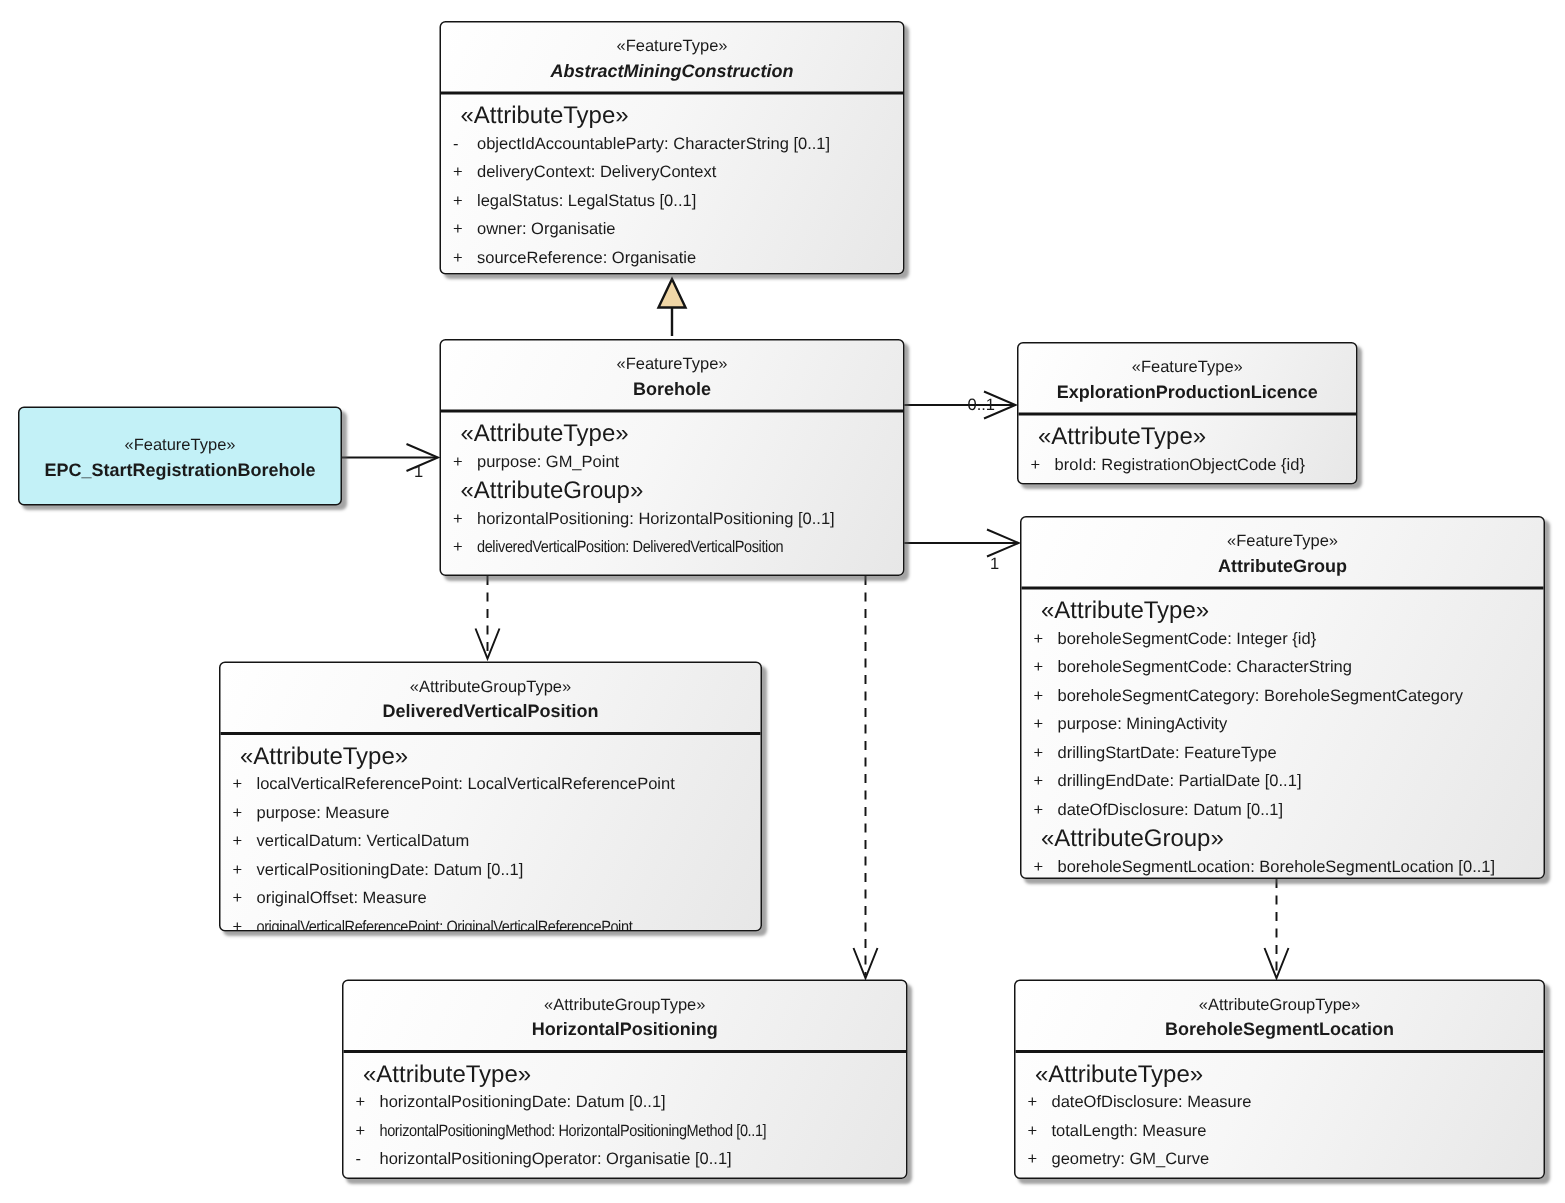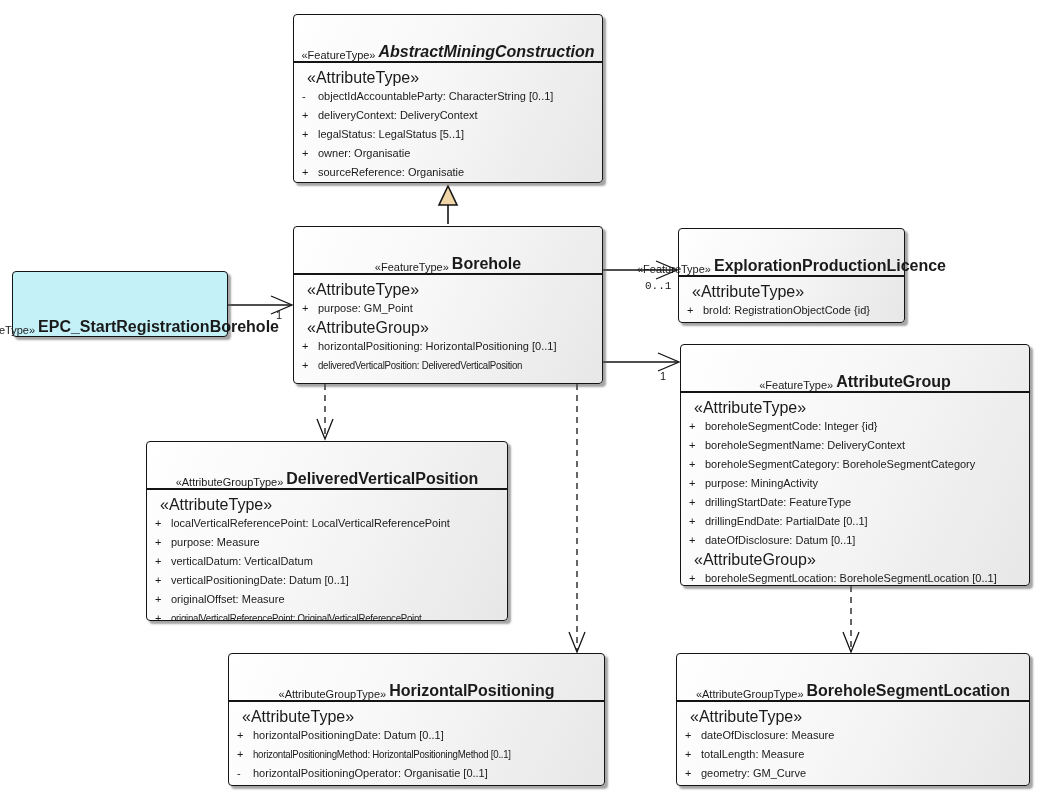--- a/index.html
+++ b/index.html
@@ -25,29 +25,29 @@
     background: linear-gradient(115deg, #ffffff 0%, #f7f7f7 45%, #e7e7e7 100%);
     box-shadow: 3px 3px 2px rgba(90,90,90,0.55);
     display: flex;
     flex-direction: column;
     color: #1a1a1a;
   }
   .uml-title {
     flex: 0 0 auto;
     height: 46px;
     display: flex;
-    flex-direction: row;
-    align-items: flex-end;
+    flex-direction: column;
+    align-items: center;
     justify-content: center;
     gap: 3px;
     padding-top: 2px;
   }
   .uml-box.title-only .uml-title { height: 100%; }
   .stereotype { font-size: 11px; color: #1a1a1a; }
-  .class-name { font-size: 16px; font-weight: bold; }
+  .class-name { font-size: 12px; font-weight: bold; }
   .class-name.abstract { font-style: italic; }
   .uml-divider { flex: 0 0 auto; height: 0; border-top: 2px solid #141414; }
   .uml-body { flex: 1 1 auto; padding: 5px 4px 2px 0; overflow: hidden; }
   .section-header {
     font-size: 16px;
     padding-left: 13px;
     line-height: 19px;
     white-space: nowrap;
   }
   .attr-row {
@@ -126,21 +126,21 @@
         <div class="attr-row">
           <span class="attr-vis">-</span>
           <span class="attr-text">objectIdAccountableParty: CharacterString [0..1]</span>
         </div>
         <div class="attr-row">
           <span class="attr-vis">+</span>
           <span class="attr-text">deliveryContext: DeliveryContext</span>
         </div>
         <div class="attr-row">
           <span class="attr-vis">+</span>
-          <span class="attr-text">legalStatus: LegalStatus [5..1]</span>
+          <span class="attr-text">legalStatus: LegalStatus [0..1]</span>
         </div>
         <div class="attr-row">
           <span class="attr-vis">+</span>
           <span class="attr-text">owner: Organisatie</span>
         </div>
         <div class="attr-row">
           <span class="attr-vis">+</span>
           <span class="attr-text">sourceReference: Organisatie</span>
         </div>
       </div>
@@ -199,21 +199,21 @@
       </div>
       <div class="uml-divider"></div>
       <div class="uml-body">
         <div class="section-header">«AttributeType»</div>
         <div class="attr-row">
           <span class="attr-vis">+</span>
           <span class="attr-text">boreholeSegmentCode: Integer {id}</span>
         </div>
         <div class="attr-row">
           <span class="attr-vis">+</span>
-          <span class="attr-text">boreholeSegmentName: DeliveryContext</span>
+          <span class="attr-text">boreholeSegmentCode: CharacterString</span>
         </div>
         <div class="attr-row">
           <span class="attr-vis">+</span>
           <span class="attr-text">boreholeSegmentCategory: BoreholeSegmentCategory</span>
         </div>
         <div class="attr-row">
           <span class="attr-vis">+</span>
           <span class="attr-text">purpose: MiningActivity</span>
         </div>
         <div class="attr-row">
@@ -311,16 +311,16 @@
           <span class="attr-text">totalLength: Measure</span>
         </div>
         <div class="attr-row">
           <span class="attr-vis">+</span>
           <span class="attr-text">geometry: GM_Curve</span>
         </div>
       </div>
     </div>
 
   <span class="mult-label" style="left:276px; top:309px;">1</span>
-  <span class="mult-label" style="left:645px; top:280px;font-family:Liberation Mono, monospace;">0..1</span>
+  <span class="mult-label" style="left:645px; top:264px;">0..1</span>
   <span class="mult-label" style="left:660px; top:370px;">1</span>
 
 </div>
 
 </body></html>

